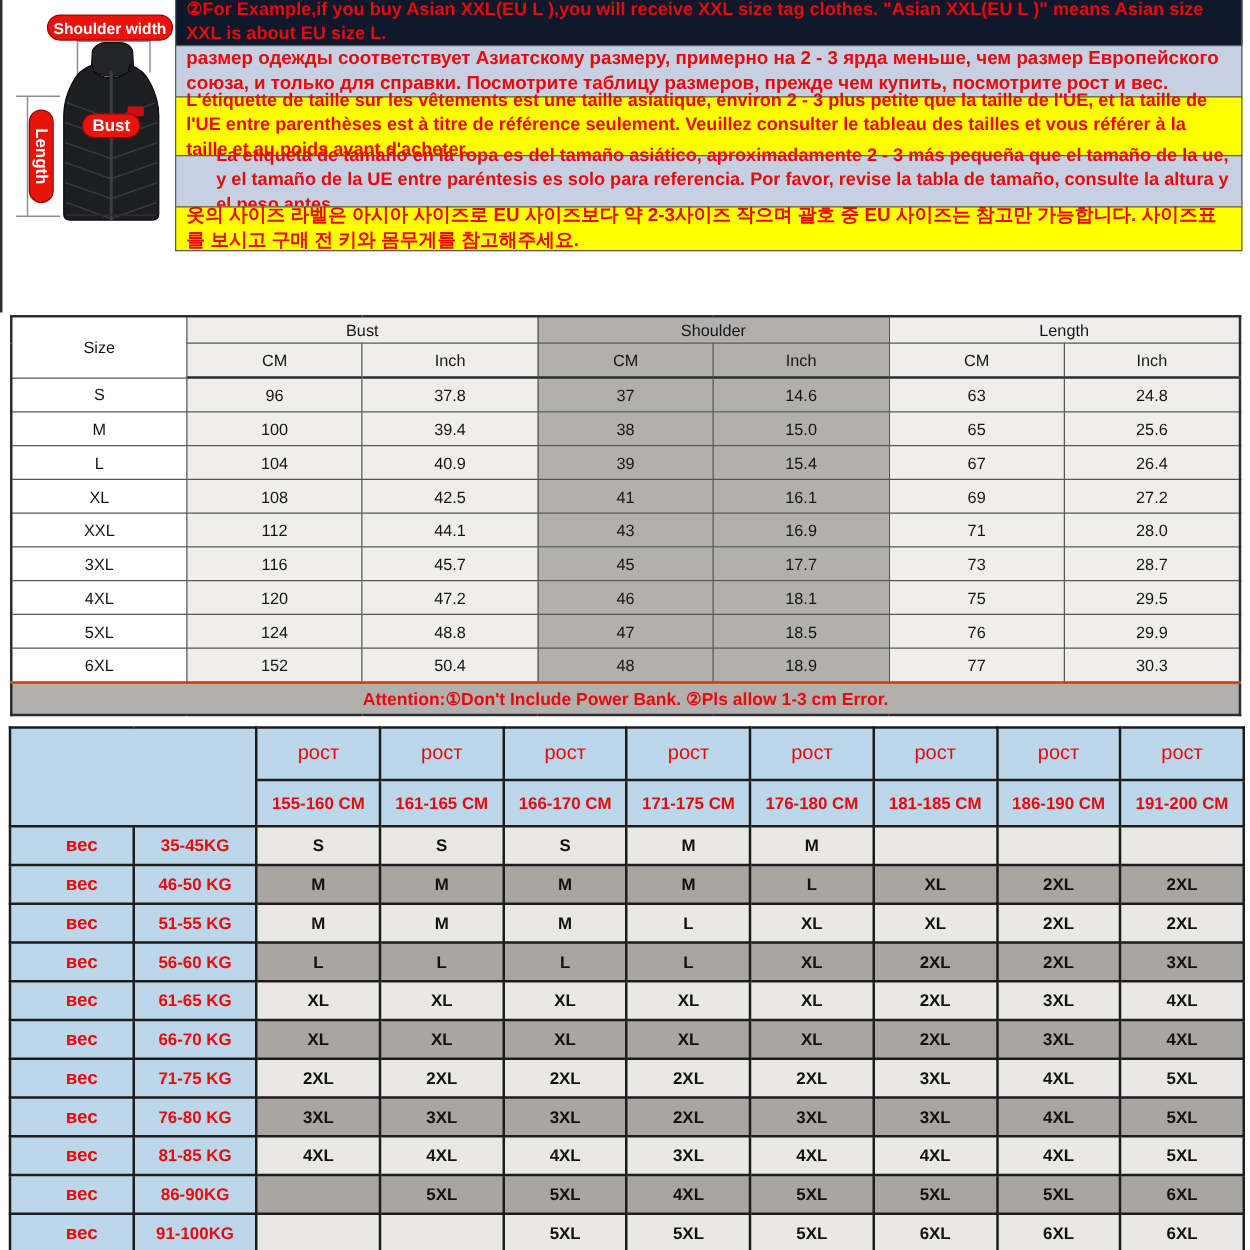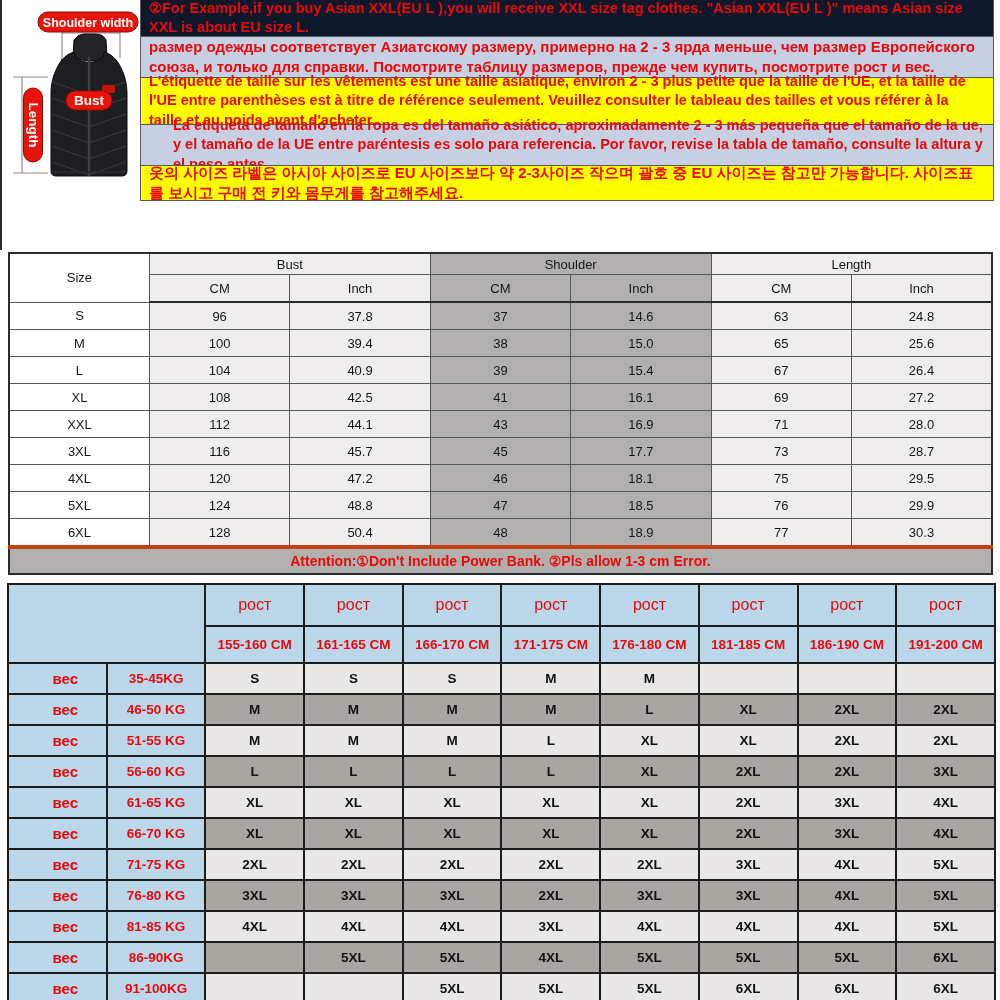--- a/index.html
+++ b/index.html
@@ -27,21 +27,21 @@
   
   .size-table{margin:2px 6px 0 8px;width:985px;border-collapse:collapse;table-layout:fixed;
               border:2px solid #2c2c2c;}
   .size-table th,.size-table td{border:1px solid #565656;text-align:center;font-size:13px;
               font-weight:400;color:#161616;padding:0;background:#fff;height:26px;}
   .size-table .group-row th{height:20px;}
   .size-table .unit-row th{border-bottom:2px solid #2c2c2c;}
   .size-table .light{background:var(--cell-light);}
   .size-table .dark{background:var(--cell-dark);}
   .size-table .attention td{background:var(--cell-dark);color:var(--red);font-weight:700;
-              font-size:14px;height:24px;border-top:4px solid #c2410c;}
+              font-size:14px;height:24px;border-top:2px solid #c2410c;}
 
   
   .fit-table{margin:8px 4px 0 7px;width:989px;border-collapse:collapse;table-layout:fixed;
              border:2px solid #141414;}
   .fit-table th,.fit-table td{border:2px solid #1c1c1c;text-align:center;padding:0;}
   .fit-table .corner{background:var(--blue);}
   .fit-table .rost{height:40px;background:var(--blue);color:var(--red);font-weight:400;font-size:16px;margin-top:44px;}
   .fit-table .range{height:35px;background:var(--blue);color:var(--red);font-weight:700;font-size:13.5px;}
   .fit-table td.ves{background:var(--blue);color:var(--red);font-weight:700;font-size:15px;padding-left:16px;}
   .fit-table td.wt{background:var(--blue);color:var(--red);font-weight:700;font-size:13.5px;}
@@ -188,21 +188,21 @@
           <td>5XL</td>
           <td class="light">124</td>
           <td class="light">48.8</td>
           <td class="dark">47</td>
           <td class="dark">18.5</td>
           <td class="light">76</td>
           <td class="light">29.9</td>
         </tr>
         <tr>
           <td>6XL</td>
-          <td class="light">128</td>
+          <td class="light">152</td>
           <td class="light">50.4</td>
           <td class="dark">48</td>
           <td class="dark">18.9</td>
           <td class="light">77</td>
           <td class="light">30.3</td>
         </tr>
         <tr class="attention">
           <td colspan="7">Attention:①Don't Include Power Bank. ②Pls allow 1-3 cm Error.</td>
         </tr>
       </tbody>

